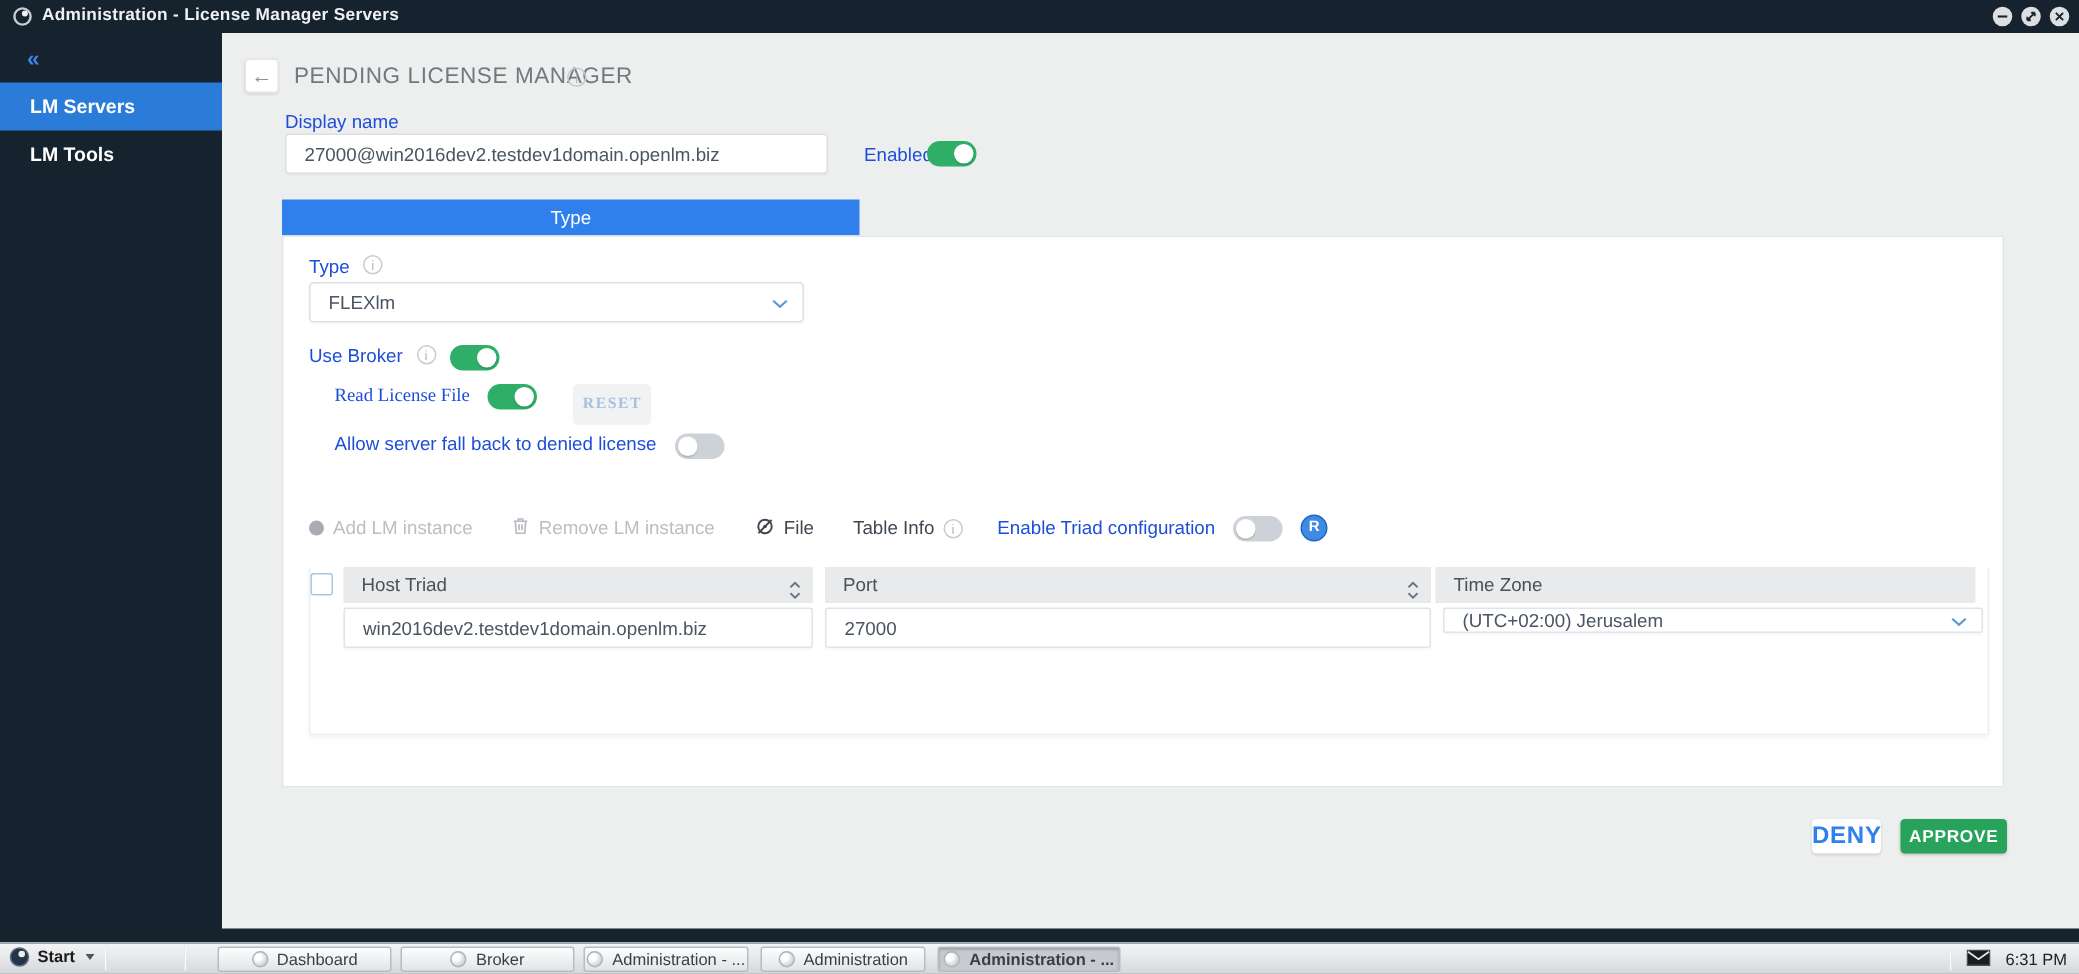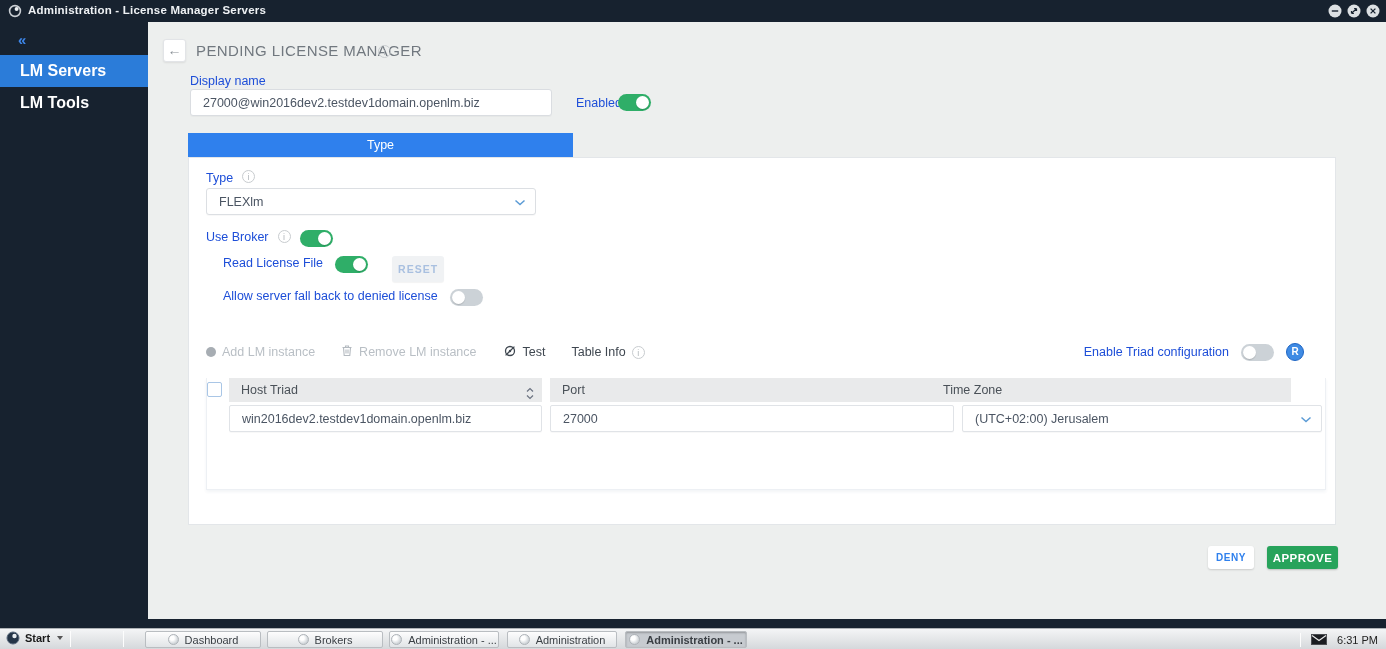--- a/index.html
+++ b/index.html
@@ -9,21 +9,21 @@
   
   .titlebar { position:absolute; left:0; top:0; width:1386px; height:22px; background:#17222f; }
   .titlebar .app-logo { position:absolute; left:8px; top:4px; }
   .titlebar .win-title { position:absolute; left:28px; top:4px; font-size:11.5px; font-weight:bold; color:#eef1f4; letter-spacing:.2px; }
   .win-controls { position:absolute; right:6px; top:4px; display:flex; gap:5px; }
   .win-controls .ctrl { width:14px; height:14px; cursor:default; }
 
   
   .sidebar { position:absolute; left:0; top:22px; width:148px; height:606px; background:#17222f; }
   .collapse { position:absolute; left:18px; top:9px; color:#3d86e8; font-size:15px; font-weight:bold; cursor:pointer; }
-  .side-item { position:absolute; left:0; width:148px; height:32px; line-height:32px; padding-left:20px; color:#fff; font-size:16px; font-weight:bold; cursor:pointer; }
+  .side-item { position:absolute; left:0; width:148px; height:32px; line-height:32px; padding-left:20px; color:#fff; font-size:13px; font-weight:bold; cursor:pointer; }
   .side-item.active { background:#2b7cd9; }
 
   
   .main { position:absolute; left:148px; top:22px; width:1238px; height:597px; background:#edefee; }
   .back-btn { position:absolute; left:15px; top:17px; width:23px; height:23px; background:#fff; border:1px solid #e2e4e7; border-radius:3px; box-shadow:0 1px 2px rgba(0,0,0,.08); color:#8b9197; font-size:14px; text-align:center; line-height:21px; cursor:pointer; }
   .page-title { position:absolute; left:48px; top:20px; font-size:15px; color:#71787f; letter-spacing:.4px; }
   .info { display:inline-block; width:13px; height:13px; border:1px solid #c8cccf; border-radius:50%; color:#b4b9bd; font-size:9px; text-align:center; line-height:12px; vertical-align:-1px; }
   .info::before { content:"i"; }
   .title-info { position:absolute; left:230px; top:23px; }
 
@@ -45,47 +45,47 @@
   .panel { position:absolute; left:40px; top:135px; width:1148px; height:368px; background:#fff; border:1px solid #e3e6e9; }
 
   .type-label { position:absolute; left:17px; top:13px; }
   .select { position:absolute; background:#fff; border:1px solid #dcdfe3; border-radius:3px; font-size:12.5px; color:#4b5563; cursor:pointer; box-shadow:0 1px 1px rgba(0,0,0,.03); }
   .select .sel-text { position:absolute; left:12px; top:50%; transform:translateY(-50%); }
   .select .chev { position:absolute; right:9px; top:50%; transform:translateY(-50%); }
   .type-select { left:17px; top:30px; width:330px; height:27px; }
 
   .frow { position:absolute; display:flex; align-items:flex-start; }
   .row-broker { left:17px; top:72px; gap:9px; }
-  .row-license { left:34px; top:98px; gap:12px; height:28px; }
+  .row-license { left:34px; top:98px; gap:12px; height:28px;font-family:Liberation Serif, serif; }
   .row-fallback { left:34px; top:131px; gap:12px; }
   .reset-btn { margin-left:12px; width:52px; height:26px; background:#f0f2f4; border:none; border-radius:3px; color:#a9c0e0; font-size:10.5px; font-weight:bold; letter-spacing:1px; font-family:inherit; cursor:pointer; box-shadow:0 1px 1px rgba(0,0,0,.05); }
 
-  .inst-toolbar { position:absolute; left:17px; right:31px; top:185px; display:flex; align-items:center; justify-content:space-between; }
+  .inst-toolbar { position:absolute; left:17px; right:4px; top:185px; display:flex; align-items:center; }
   .tool-left { display:flex; align-items:center; gap:26px; }
   .tool-item { display:flex; align-items:center; gap:6px; font-size:12.5px; cursor:pointer; }
   .tool-item.disabled { color:#b9bfc5; cursor:default; }
   .tool-item.enabled { color:#3f4750; }
   .dot-icon { width:10px; height:10px; border-radius:50%; background:#a7adb3; }
   .tool-right { display:flex; align-items:center; gap:12px;padding-left:23px; }
   .r-badge { width:18px; height:18px; border-radius:50%; background:#3f8be4; border:1.5px solid #1f66c4; color:#fff; font-size:10px; font-weight:bold; text-align:center; line-height:15px; cursor:pointer; }
 
   .lm-table { position:absolute; left:17px; top:220px; width:1120px; height:112px; background:#fff; border:1px solid #edf0f4; border-top:none; box-shadow:0 2px 3px rgba(30,60,100,.06); }
   .checkbox { position:absolute; left:0; top:4px; width:15px; height:15px; background:#fff; border:1px solid #a9c6e6; border-radius:2px; cursor:pointer; }
   .th { position:absolute; top:0; height:24px; background:#e9eaeb; line-height:24px; padding:0 12px; font-size:12.5px; color:#4a5158; cursor:pointer; }
   .th .sort { position:absolute; right:8px; top:6px; }
   .th1 { left:22px; width:313px; }
   .th2 { left:343px; width:404px; }
-  .th3 { left:724px; width:360px; }
+  .th3 { left:750px; width:360px; }
   .cell-input { position:absolute; top:27px; height:27px; }
   .ci1 { left:22px; width:313px; }
   .ci2 { left:343px; width:404px; }
-  .tz-select { top:27px; left:755px; width:360px; height:27px; border-color:#e0e3e7; border-radius:2px; }
+  .tz-select { top:27px; left:755px; width:360px; height:17px; border-color:#e0e3e7; border-radius:2px; }
   .cell-input .txt-input { border-color:#e0e3e7; border-radius:2px; }
 
-  .deny-btn { position:absolute; left:1060px; top:524px; width:46px; height:23px; background:#fff; border:none; border-radius:3px; color:#2f80ed; font-size:10px; font-weight:bold; letter-spacing:.5px; font-family:inherit; box-shadow:0 1px 2px rgba(0,0,0,.15); cursor:pointer; }
+  .deny-btn { position:absolute; left:1060px; top:524px; width:46px; height:23px; background:#fff; border:none; border-radius:3px; color:#2f80ed; font-size:16px; font-weight:bold; letter-spacing:.5px; font-family:inherit; box-shadow:0 1px 2px rgba(0,0,0,.15); cursor:pointer; }
   .approve-btn { position:absolute; left:1119px; top:524px; width:71px; height:23px; background:#27a35b; border:none; border-radius:3px; color:#fff; font-size:11.5px; font-weight:bold; letter-spacing:.5px; font-family:inherit; box-shadow:0 1px 2px rgba(0,0,0,.2); cursor:pointer; }
 
   
   .taskbar { position:absolute; left:0; top:628px; width:1386px; height:21px; background:linear-gradient(#f4f5f6,#d5d8db); border-top:1px solid #aeb2b6; }
   .start { position:absolute; left:6px; top:2px; display:flex; align-items:center; gap:5px; cursor:pointer; }
   .start-label { font-size:11px; font-weight:bold; color:#1a1a1a; }
   .start-caret { width:0; height:0; border-left:3.5px solid transparent; border-right:3.5px solid transparent; border-top:4px solid #555; margin-left:2px; }
   .tb-sep { position:absolute; top:2px; width:1px; height:16px; background:#b2b6ba; border-right:1px solid #fdfdfd; }
   .tb-btn { position:absolute; top:2px; height:17px; background:linear-gradient(#fdfdfd,#e1e4e7); border:1px solid #b9bdc1; border-radius:2px; display:flex; align-items:center; justify-content:center; gap:6px; font-size:11px; color:#3a3f44; cursor:pointer; }
   .tb-btn.active { background:#c7cbd0; box-shadow:inset 0 1px 2px rgba(0,0,0,.25); font-weight:bold; }
@@ -193,21 +193,21 @@
             <span>Remove LM instance</span>
           </span>
           <span class="tool-item enabled">
             <span>
               <svg width="14" height="14">
                   <circle cx="7" cy="7" r="4.5" stroke="#3f4750" stroke-width="1.3" fill="none"></circle>
                   <path d="M2.6 11.4 L11.4 2.6" stroke="#3f4750" stroke-width="1.3"></path>
                   <circle cx="7" cy="7" r="1.2" fill="#3f4750"></circle>
                 </svg>
             </span>
-            <span>Test</span>
+            <span>File</span>
           </span>
           <span class="tool-item enabled">
             <span>Table Info</span>
             <span class="info"></span>
           </span>
         </div>
         <div class="tool-right">
           <span class="lbl">Enable Triad configuration</span>
           <span class="toggle off"></span>
           <span class="r-badge">R</span>
@@ -269,21 +269,21 @@
     </div>
     <div class="tb-sep" style="left:70px;"></div>
     <div class="tb-sep" style="left:123px;"></div>
 
     <div class="tb-btn" style="left:145px;width:116px;">
       <span class="tb-ico"></span>
       <span>Dashboard</span>
     </div>
     <div class="tb-btn" style="left:267px;width:116px;">
       <span class="tb-ico"></span>
-      <span>Brokers</span>
+      <span>Broker</span>
     </div>
     <div class="tb-btn" style="left:389px;width:110px;">
       <span class="tb-ico"></span>
       <span>Administration - ...</span>
     </div>
     <div class="tb-btn" style="left:507px;width:110px;">
       <span class="tb-ico"></span>
       <span>Administration</span>
     </div>
     <div class="tb-btn active" style="left:625px;width:122px;">

